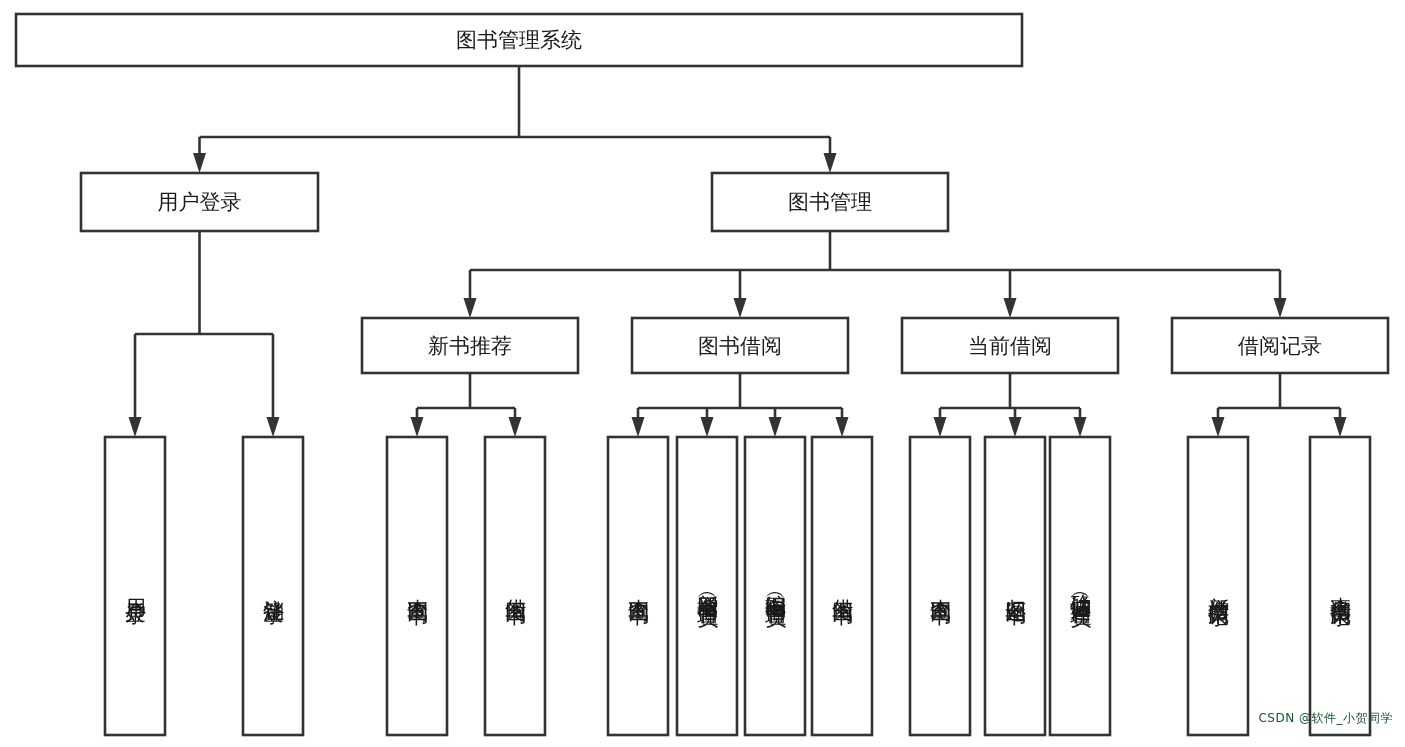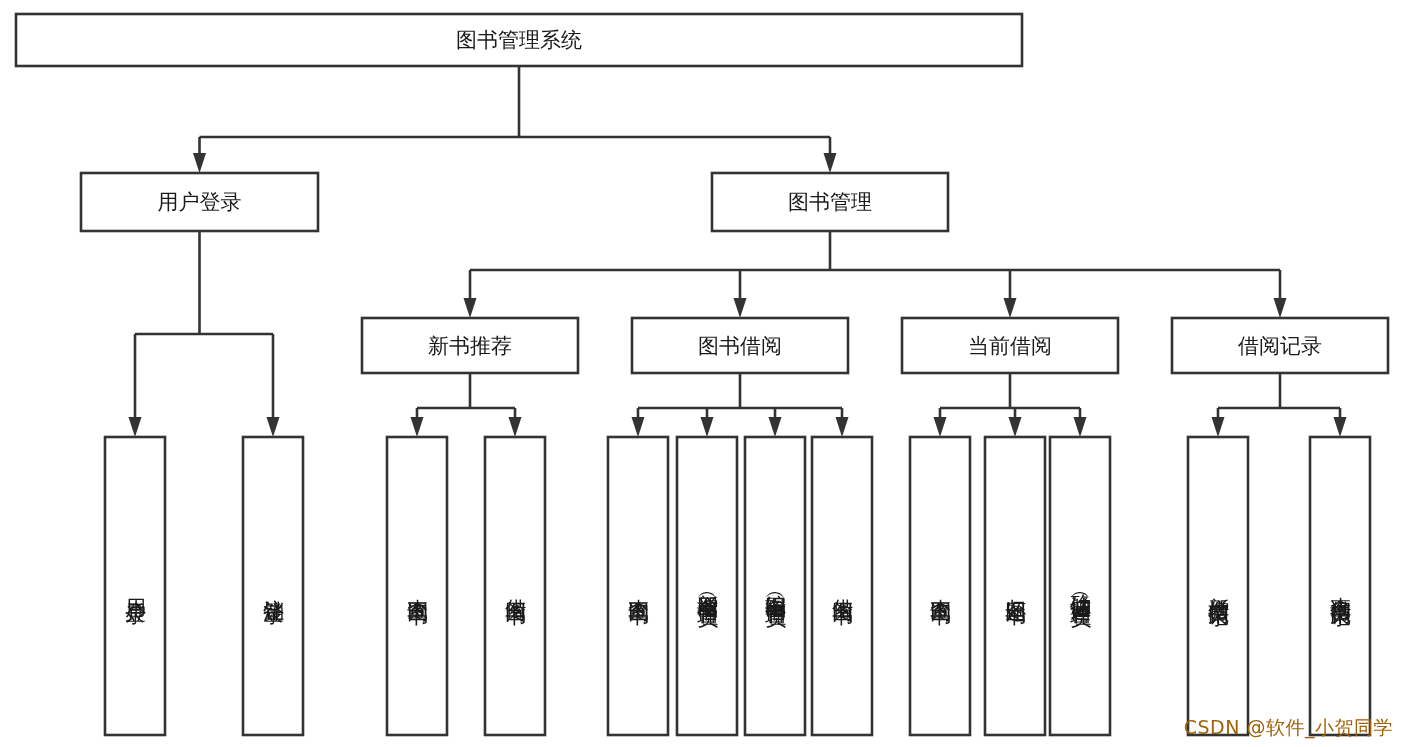--- a/index.html
+++ b/index.html
@@ -61,24 +61,24 @@
     font-size: 21px;
     line-height: 1.12;
     color: #1a1a1a;
     letter-spacing: 2px;
     white-space: nowrap;
     pointer-events: none;
   }
   .watermark {
     position: absolute;
     right: 12px;
-    bottom: 6px;
-    font-family: "DejaVu Sans", "Liberation Sans", sans-serif;
-    font-size: 19px;
-    color: #a16207;
+    bottom: 20px;
+    font-family: "DejaVu Sans", "Liberation Sans", sans-serif;
+    font-size: 12px;
+    color: #14532d;
     letter-spacing: 0.5px;
     white-space: nowrap;
   }
 </style>
 </head>
 <body>
 
 <div id="diagram-root">
 
   <svg class="tree-canvas" viewBox="0 0 1405 747" xmlns="http://www.w3.org/2000/svg">

